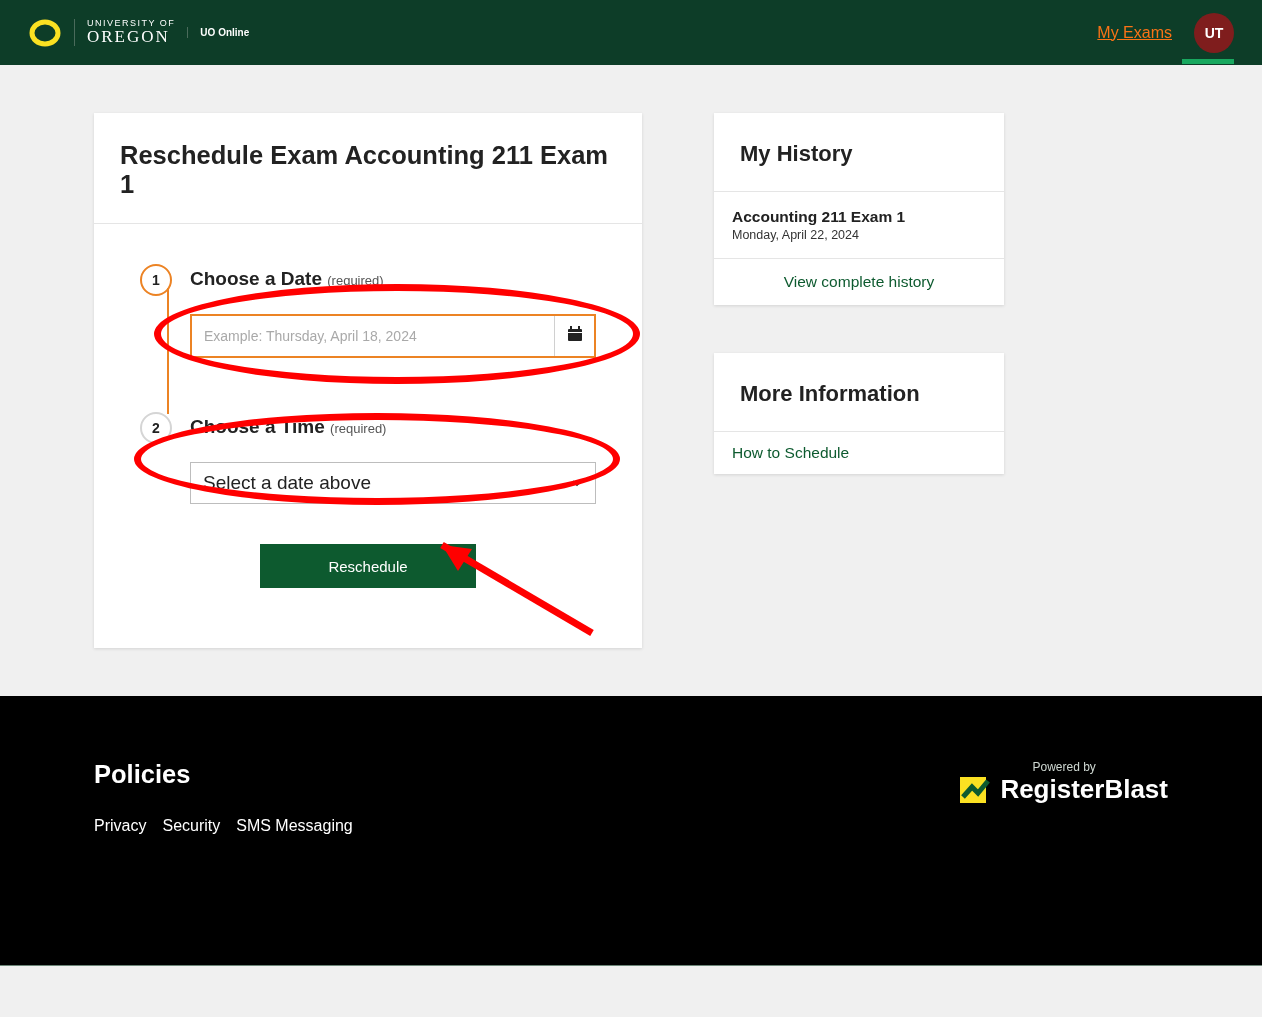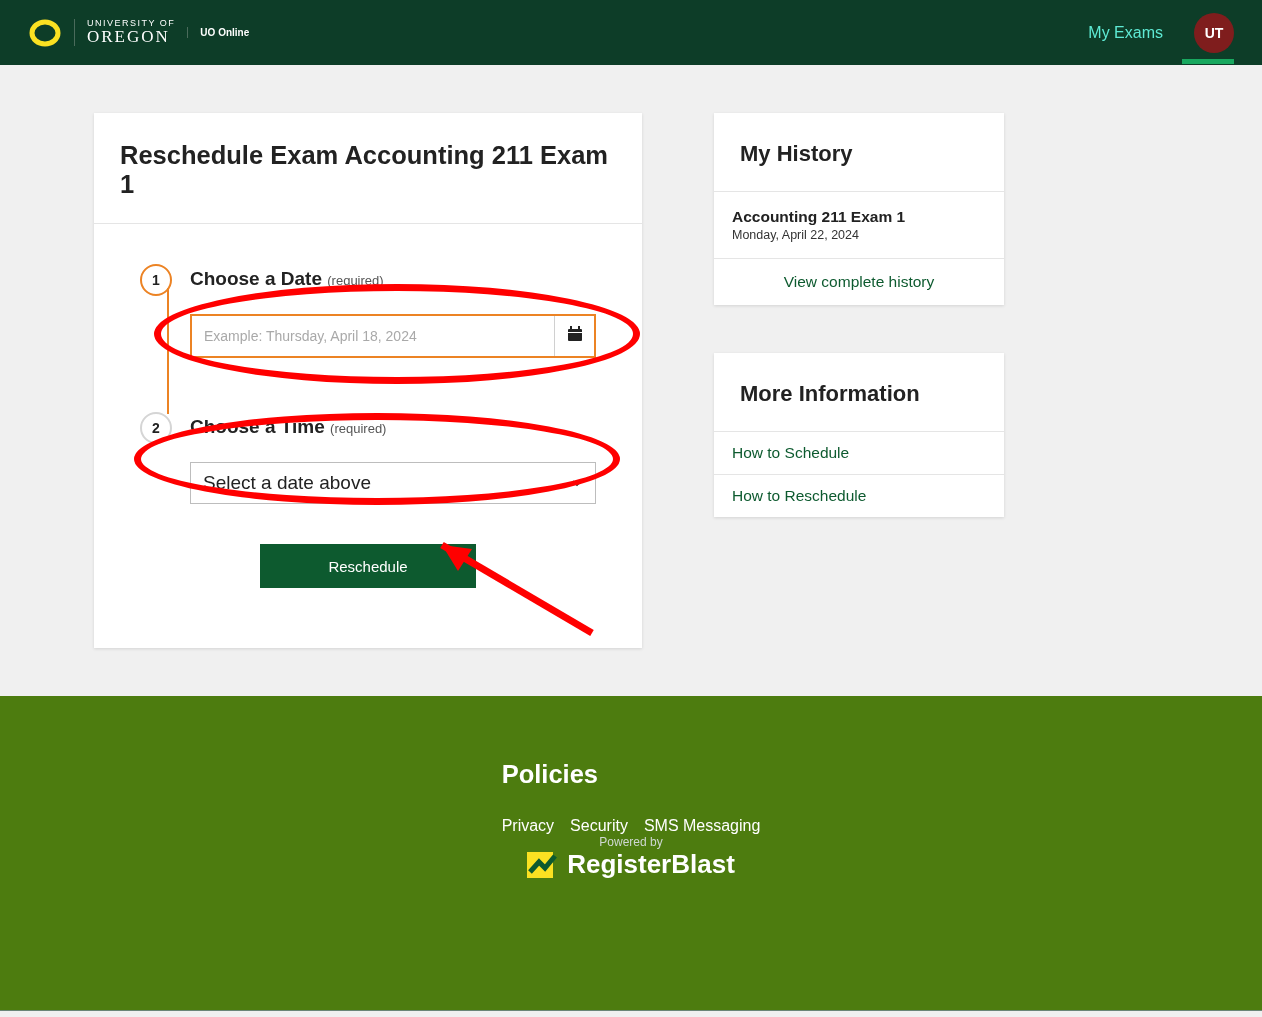--- a/index.html
+++ b/index.html
@@ -30,21 +30,21 @@
     padding-left: 12px;
     line-height: 1.05;
   }
   .logo-text .univ { font-size: 9px; letter-spacing: 1.5px; display:block; }
   .logo-text .oregon { font-size: 17px; letter-spacing: 2px; font-weight: 400; display:block; font-family: Georgia, serif; }
   .uo-online {
     color: #fff; font-size: 10px; font-weight: 700;
     margin-left: 12px; border-left: 1px solid #4a6b5b; padding-left: 12px;
   }
   .header-right { display: flex; align-items: center; position: relative; }
-  .my-exams-link { color: #5eead4; font-size: 16px; margin-right: 31px; cursor: pointer; }
+  .my-exams-link { color: #f97316; font-size: 16px; margin-right: 22px; cursor: pointer; text-decoration: underline; }
   .avatar {
     width: 40px; height: 40px; border-radius: 50%;
     background: #7f1d1d; color: #fff; font-weight: 700; font-size: 14px;
     display: flex; align-items: center; justify-content: center; cursor: pointer;
   }
   .active-underline {
     position: absolute; bottom: -11px; right: 0;
     width: 52px; height: 5px; background: #18a85f;
   }
   
@@ -116,24 +116,23 @@
     padding: 14px 0; color: #0d5a2f; font-size: 15.5px; cursor: pointer;
   }
   .info-links { }
   .info-links .link {
     padding: 12px 18px; border-top: 1px solid #e5e5e5;
     color: #0d5a2f; font-size: 15.5px; cursor: pointer;
   }
   .info-links .link:first-child { border-top: none; }
   
   .footer {
-    background: #4d7c0f; color: #fff; padding: 64px 94px 130px;
-    display: flex; justify-content: space-between; align-items: center;
+    background: #000000; color: #fff; padding: 64px 94px 130px;
+    display: flex; justify-content: space-between; align-items: flex-start;
     border-bottom: 1px solid #6b8577;
-    flex-direction: column;
   }
   .footer h2 { font-size: 25.5px; margin-bottom: 28px; }
   .footer-links { display: flex; gap: 16px; font-size: 16px; }
   .footer-links a { color: #fff; text-decoration: none; cursor: pointer; }
   .rb-block { text-align: center; }
   .rb-block .pow { font-size: 12px; color: #cfd8d2; }
   .rb-block .rb { font-size: 26px; font-weight: 700; display: flex; align-items: center; gap: 10px; }
   .rb-mark {
     width: 30px; height: 30px; position: relative;
   }
@@ -234,21 +233,20 @@
       </div>
       <div class="history-link">View complete history</div>
     </div>
 
     <div class="card right-card">
       <div class="card-header">
         <h2>More Information</h2>
       </div>
       <div class="info-links">
         <div class="link">How to Schedule</div>
-        <div class="link">How to Reschedule</div>
       </div>
     </div>
 
   </div>
 </div>
 
 <div class="footer">
   <div>
     <h2>Policies</h2>
     <div class="footer-links">

